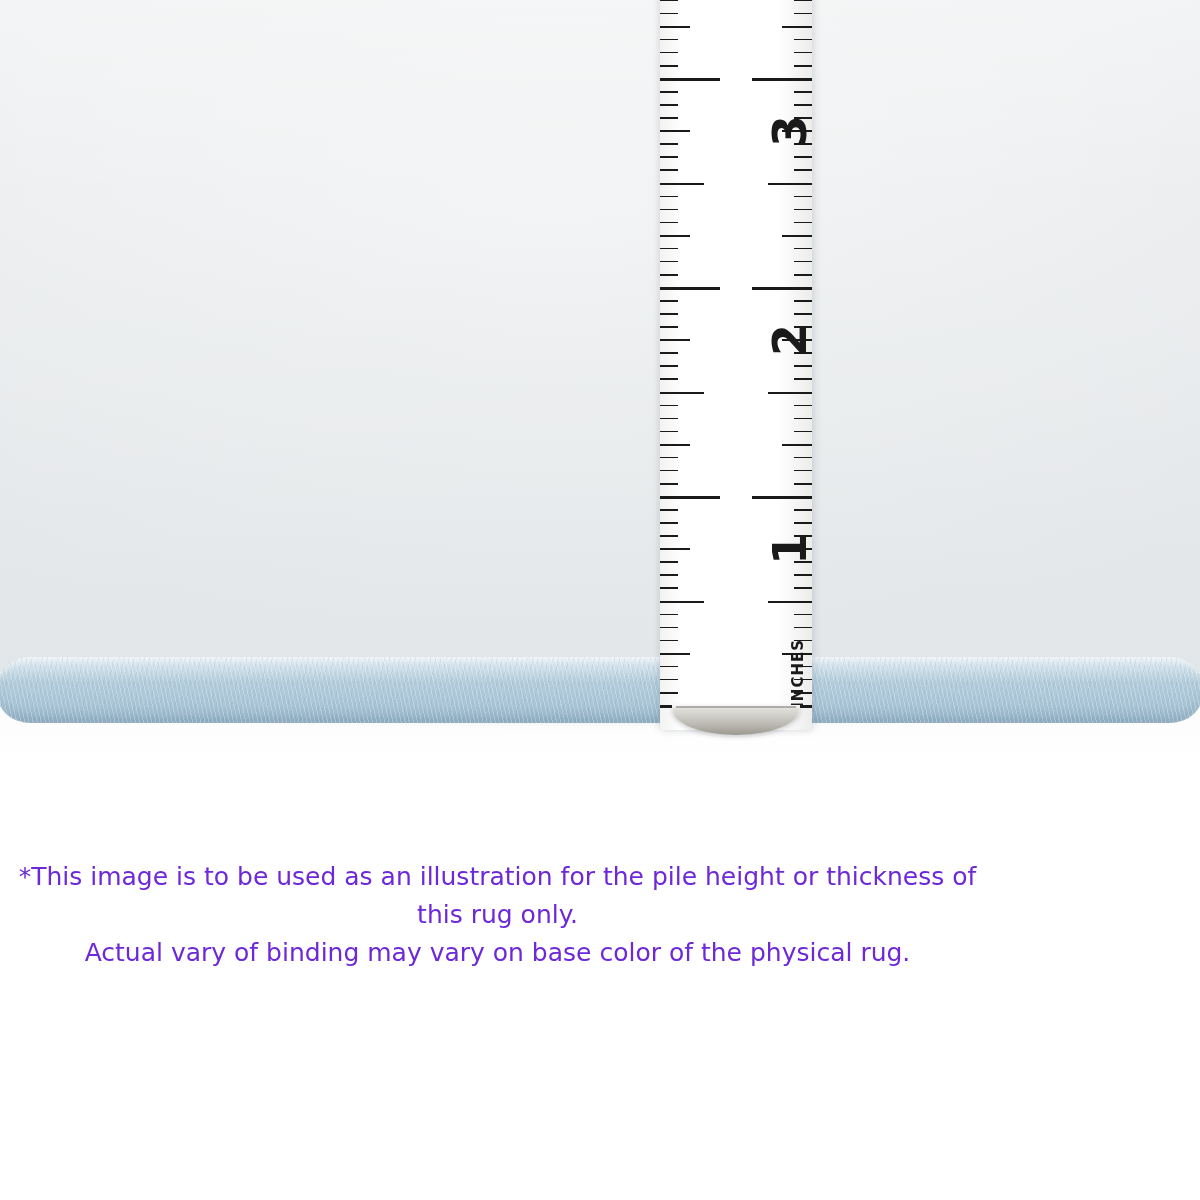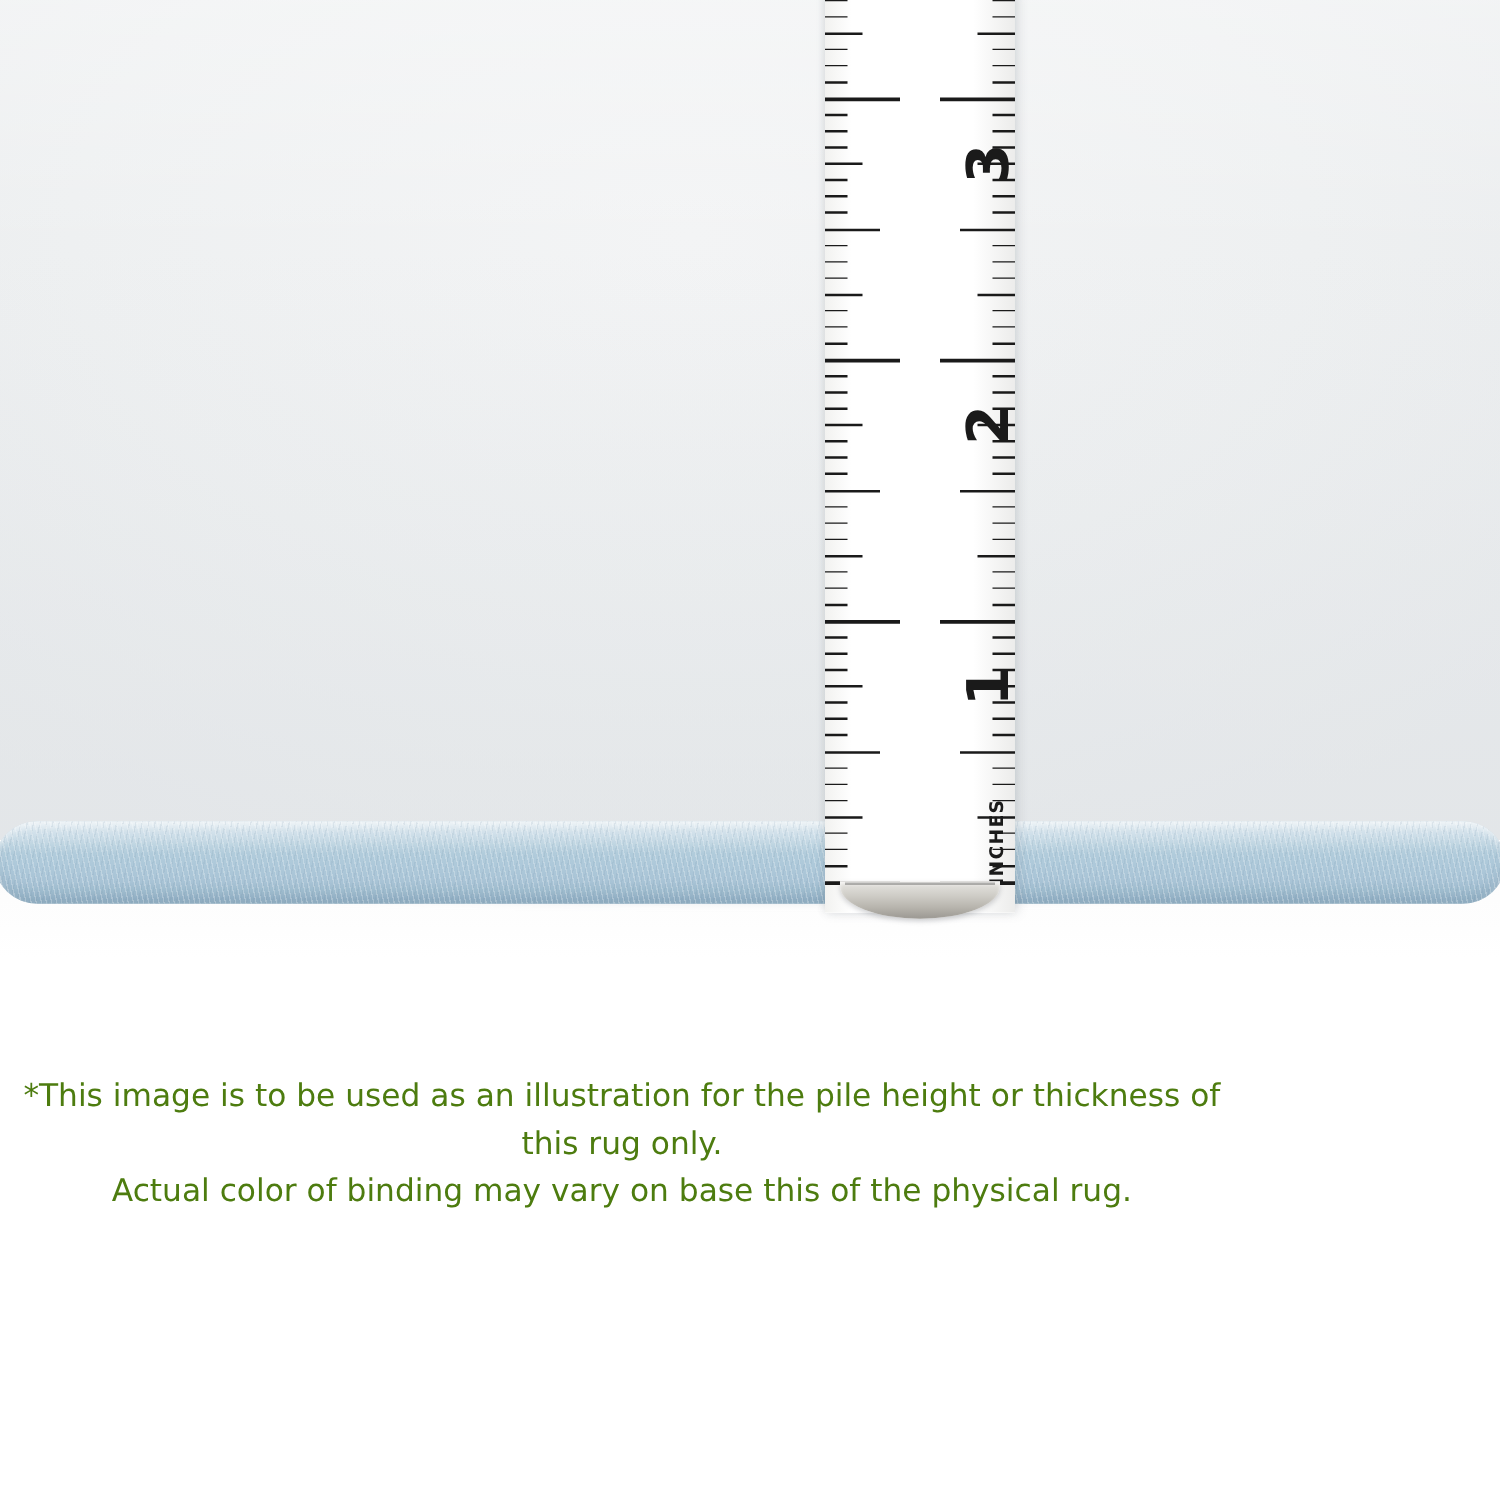--- a/index.html
+++ b/index.html
@@ -177,21 +177,21 @@
     background: rgba(120,120,118,0.55);
   }
 
   
   .caption {
     position: absolute;
     left: 0;
     top: 858px;
     width: 995px;
     text-align: center;
-    color: #4d7c0f;
+    color: #6d28d9;
     font-family: "DejaVu Sans", sans-serif;
     font-size: 25px;
     line-height: 38px;
   }
   .caption .line { display: block; }
 </style>
 </head>
 <body>
 
 <div class="scene">
@@ -322,16 +322,16 @@
     <div class="tape-num" id="tape-num-1" style="top:512px;">1</div>
     <div class="tape-num" id="tape-num-2" style="top:303px;">2</div>
     <div class="tape-num" id="tape-num-3" style="top:94px;">3</div>
     <div class="tape-label" style="top:636px;">INCHES</div>
   </div>
   <div class="tape-hook"></div>
   <div class="tape-hook-line"></div>
 
   <div class="caption">
     <span class="line">*This image is to be used as an illustration for the pile height or thickness of this rug only.</span>
-    <span class="line">Actual color of binding may vary on base this of the physical rug.</span>
+    <span class="line">Actual vary of binding may vary on base color of the physical rug.</span>
   </div>
 
 </div>
 
 </body></html>

